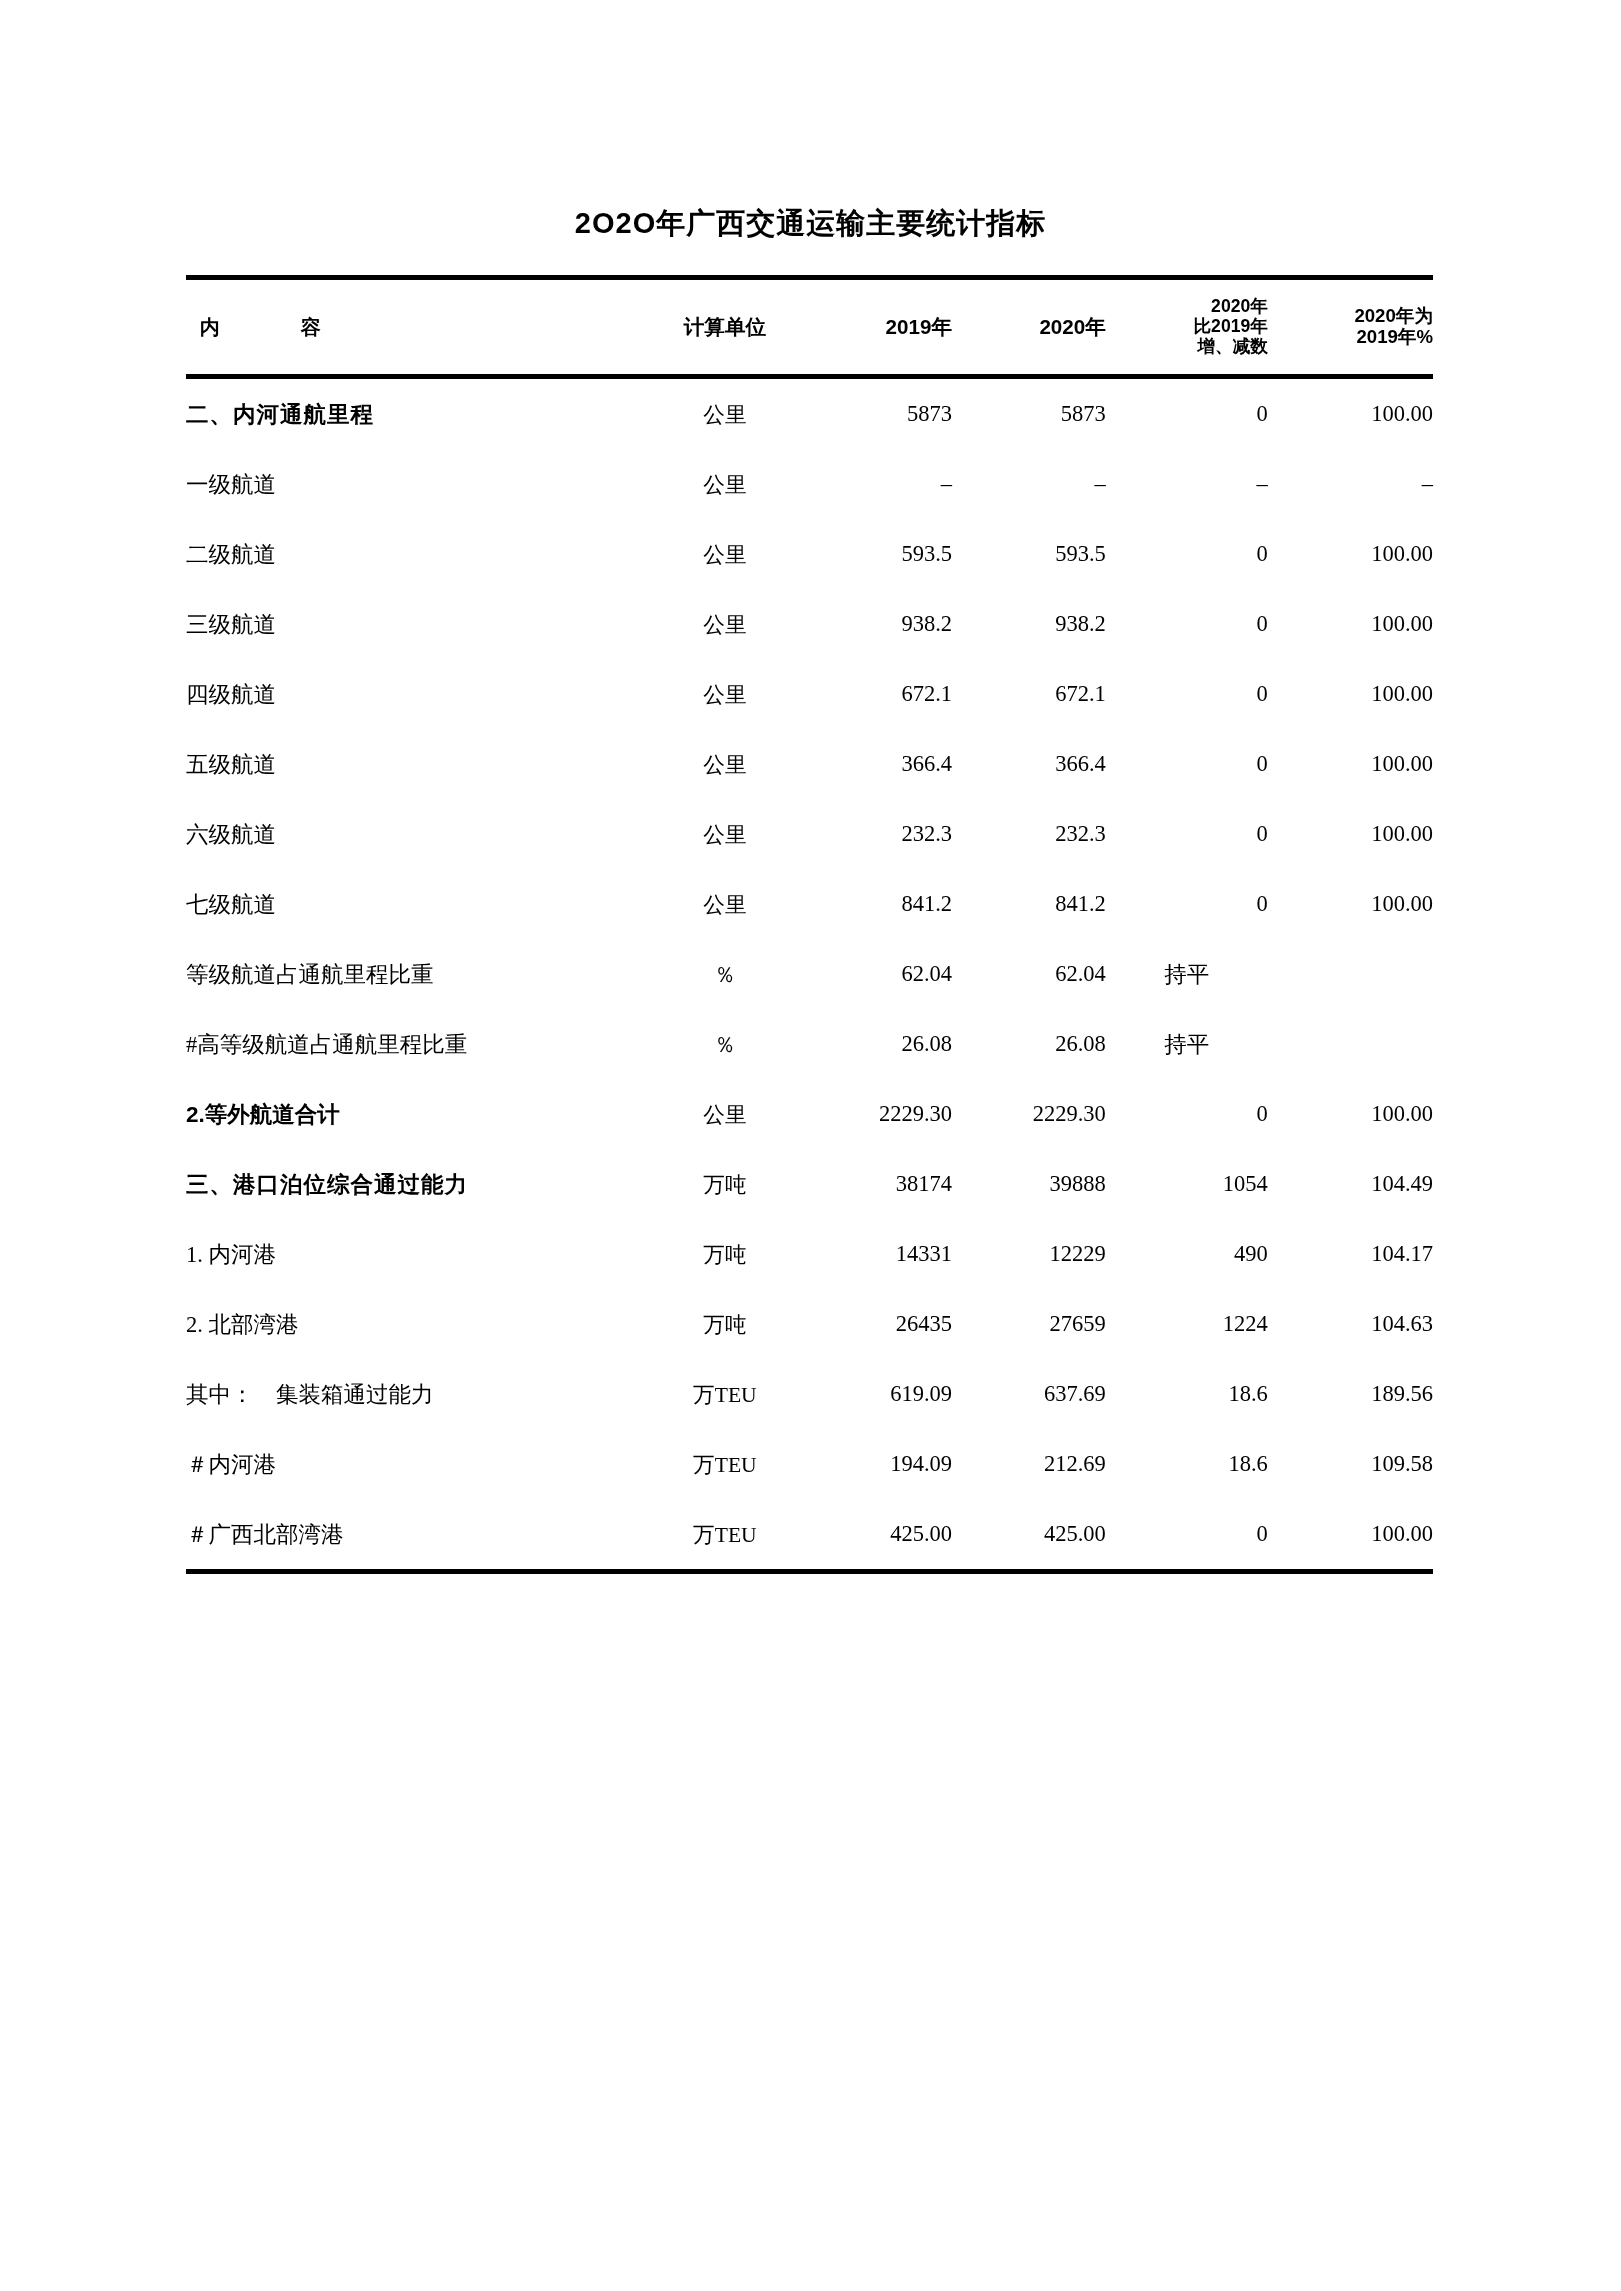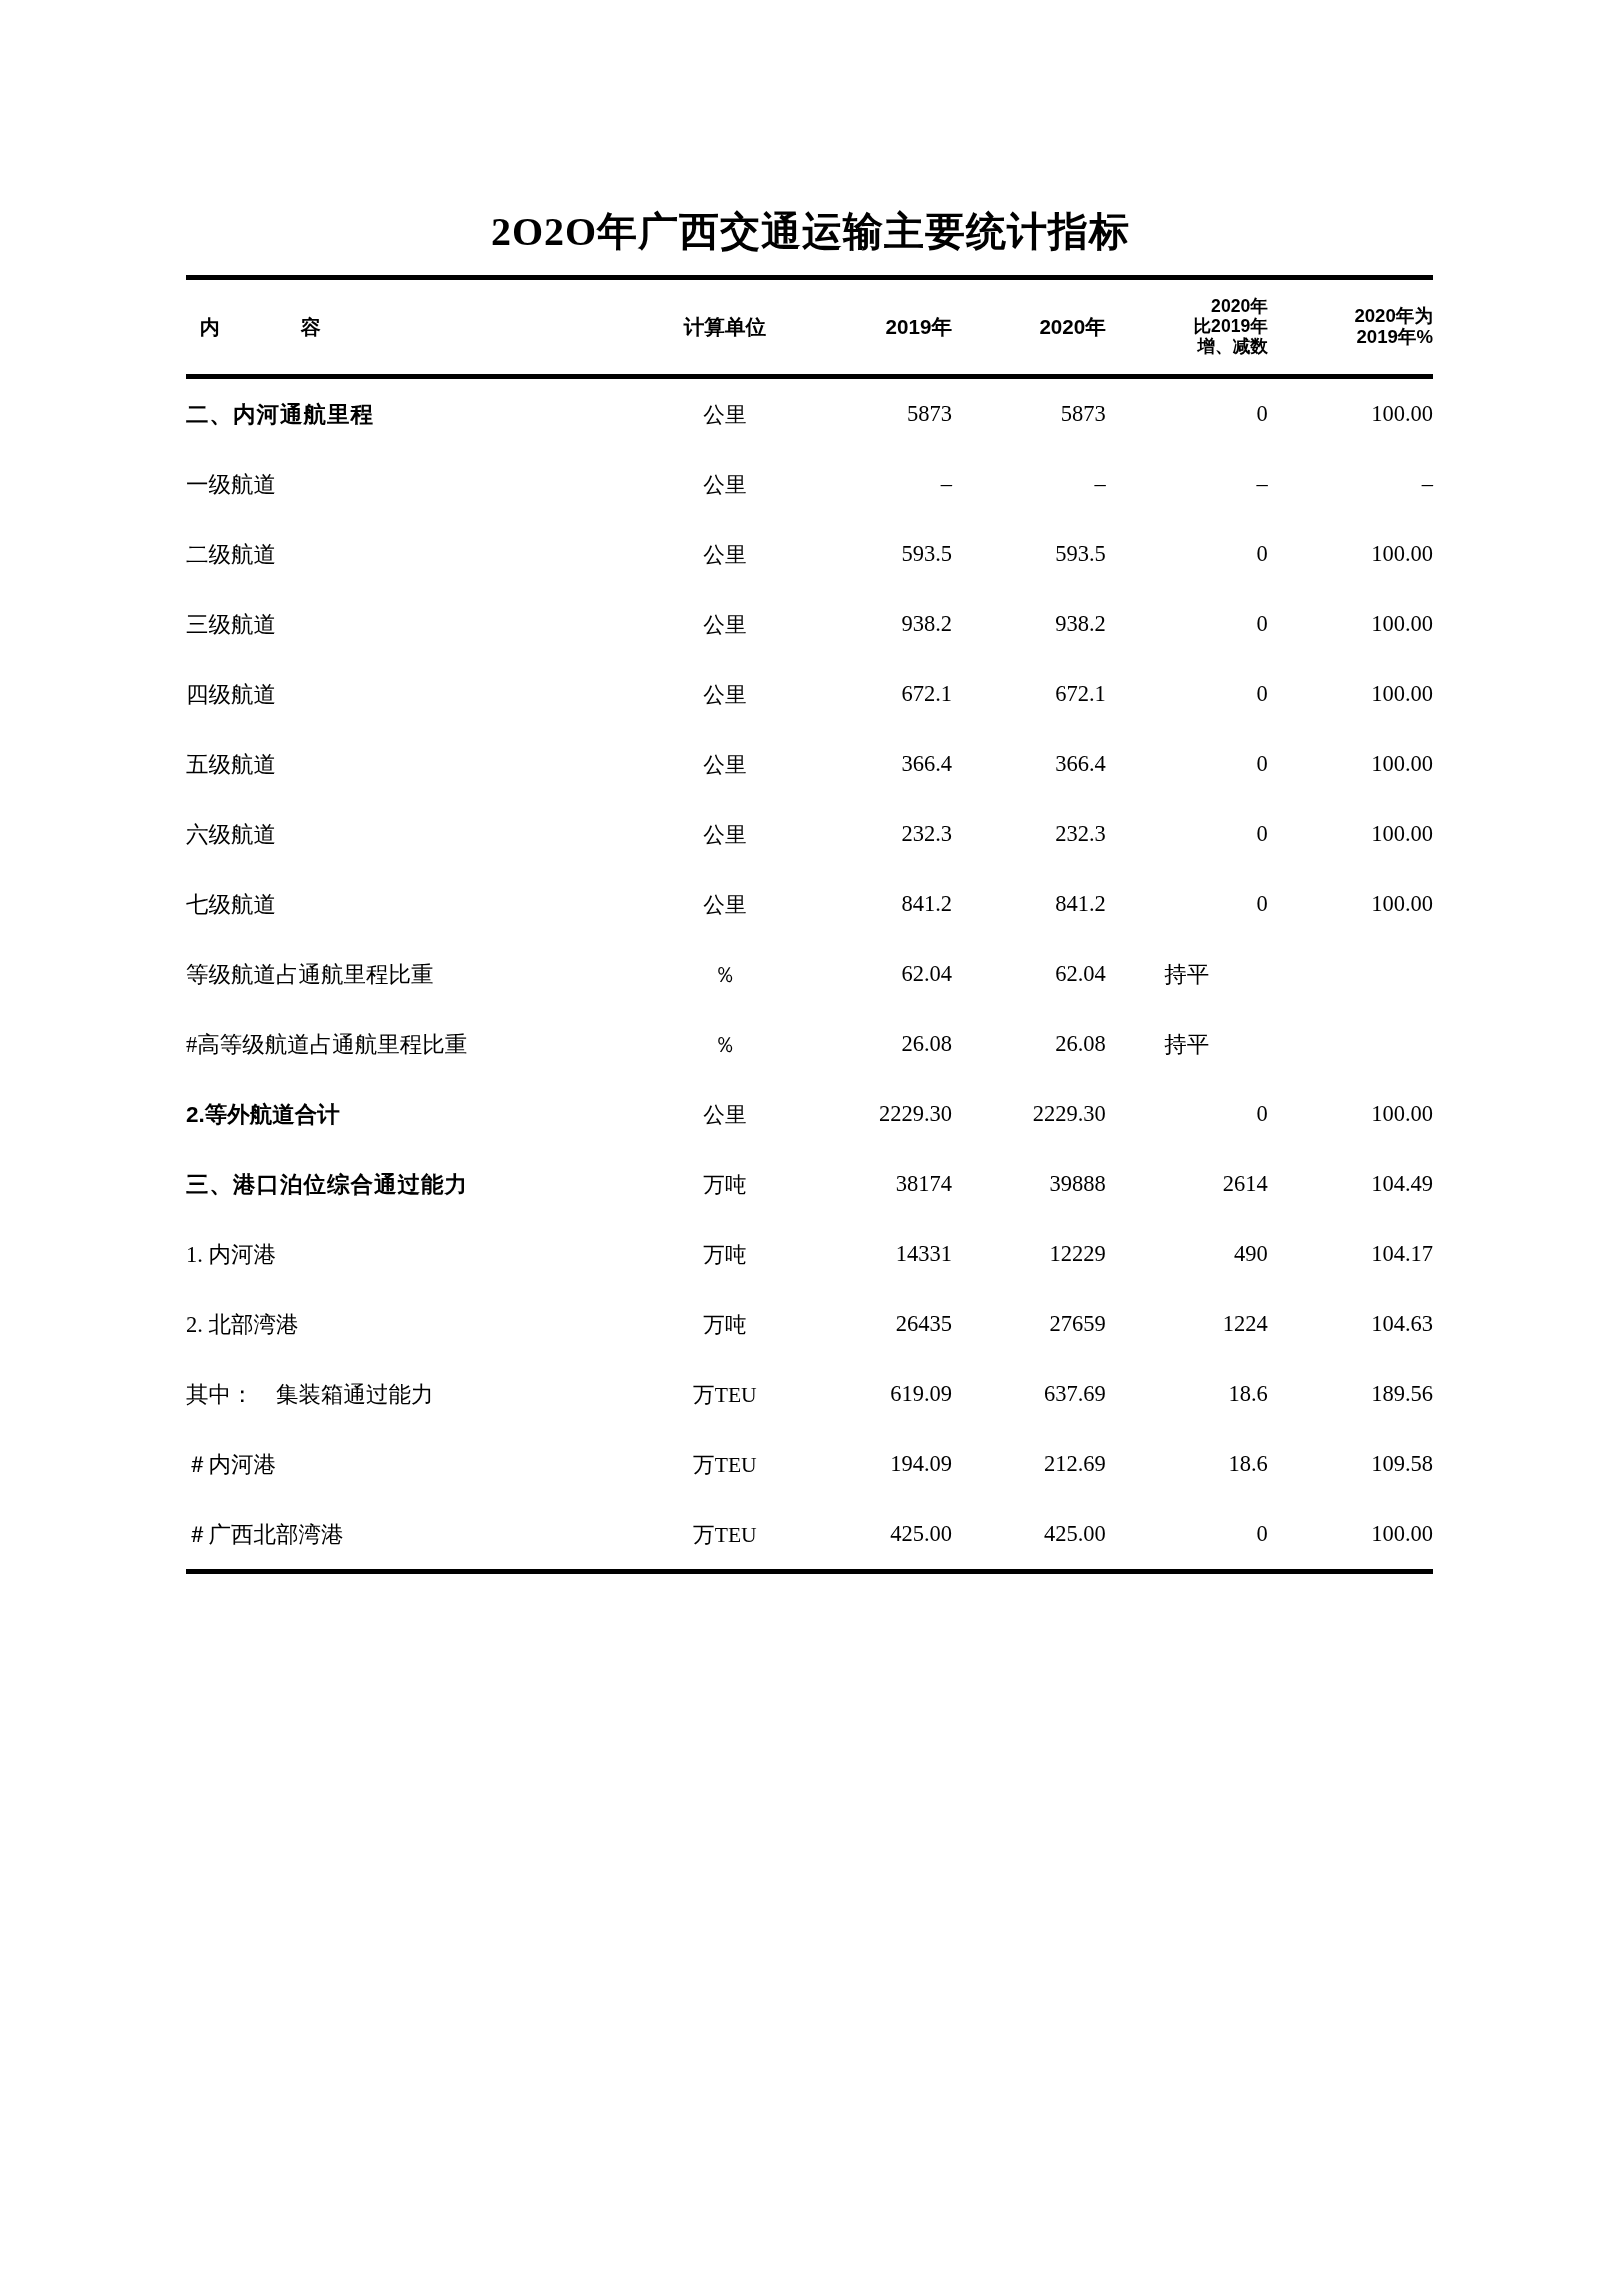--- a/index.html
+++ b/index.html
@@ -21,23 +21,23 @@
     height: 2292px;
     box-sizing: border-box;
   }
 
   .doc-title {
     position: absolute;
     left: 0;
     top: 204px;
     width: 1621px;
     text-align: center;
-    font-family: Liberation Serif, serif;
+    font-family: Liberation Sans, sans-serif;
     font-weight: bold;
-    font-size: 40px;
+    font-size: 29px;
     letter-spacing: 1px;
   }
 
   .table-wrap {
     position: absolute;
     left: 186px;
     top: 275px;
     width: 1247px;
   }
 
@@ -273,21 +273,21 @@
             <td class="c-2019">2229.30</td>
             <td class="c-2020">2229.30</td>
             <td class="c-diff">0</td>
             <td class="c-pct">100.00</td>
           </tr>
           <tr>
             <td class="c-name lvl-section">三、港口泊位综合通过能力</td>
             <td class="c-unit">万吨</td>
             <td class="c-2019">38174</td>
             <td class="c-2020">39888</td>
-            <td class="c-diff">2614</td>
+            <td class="c-diff">1054</td>
             <td class="c-pct">104.49</td>
           </tr>
           <tr>
             <td class="c-name lvl-num">1. 内河港</td>
             <td class="c-unit">万吨</td>
             <td class="c-2019">14331</td>
             <td class="c-2020">12229</td>
             <td class="c-diff">490</td>
             <td class="c-pct">104.17</td>
           </tr>

